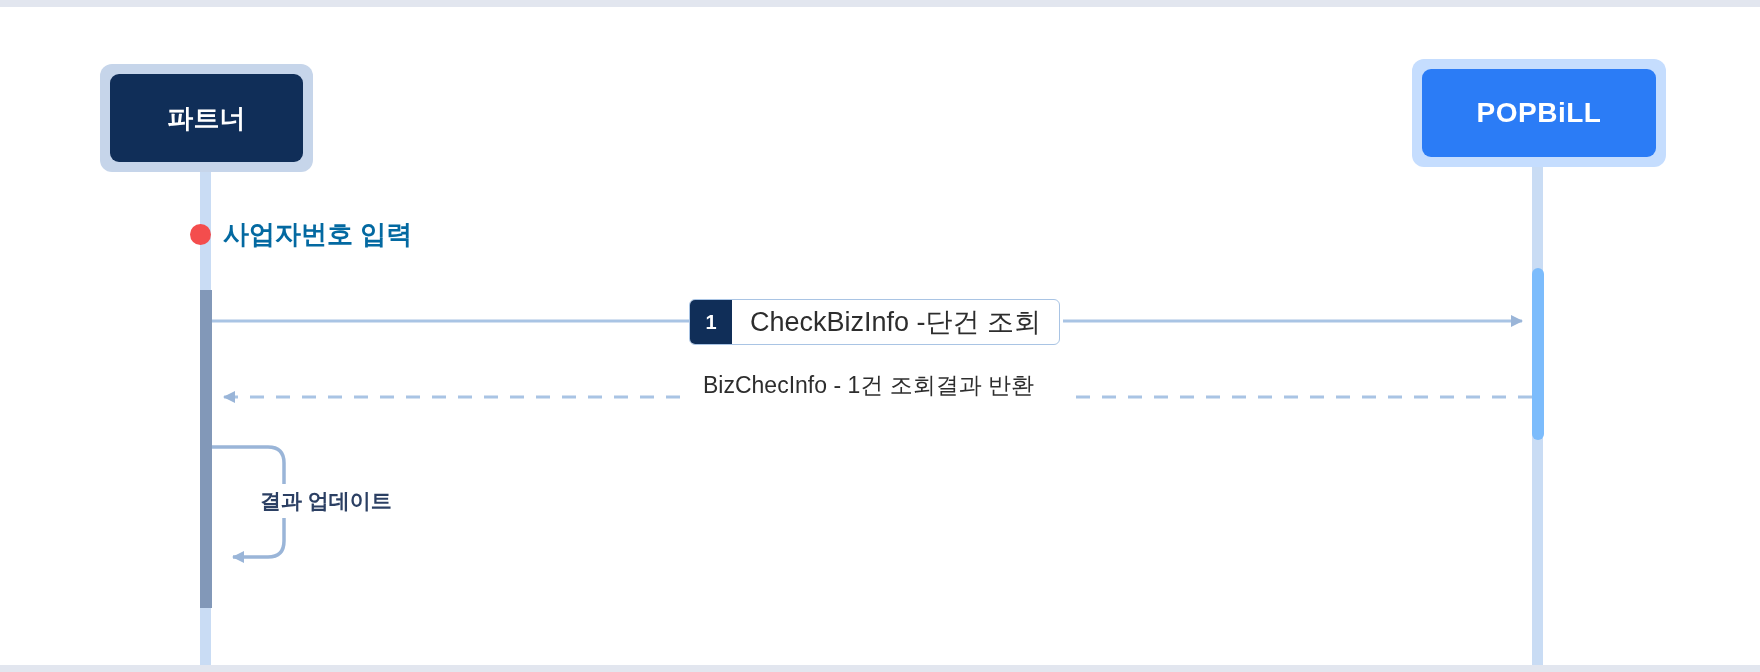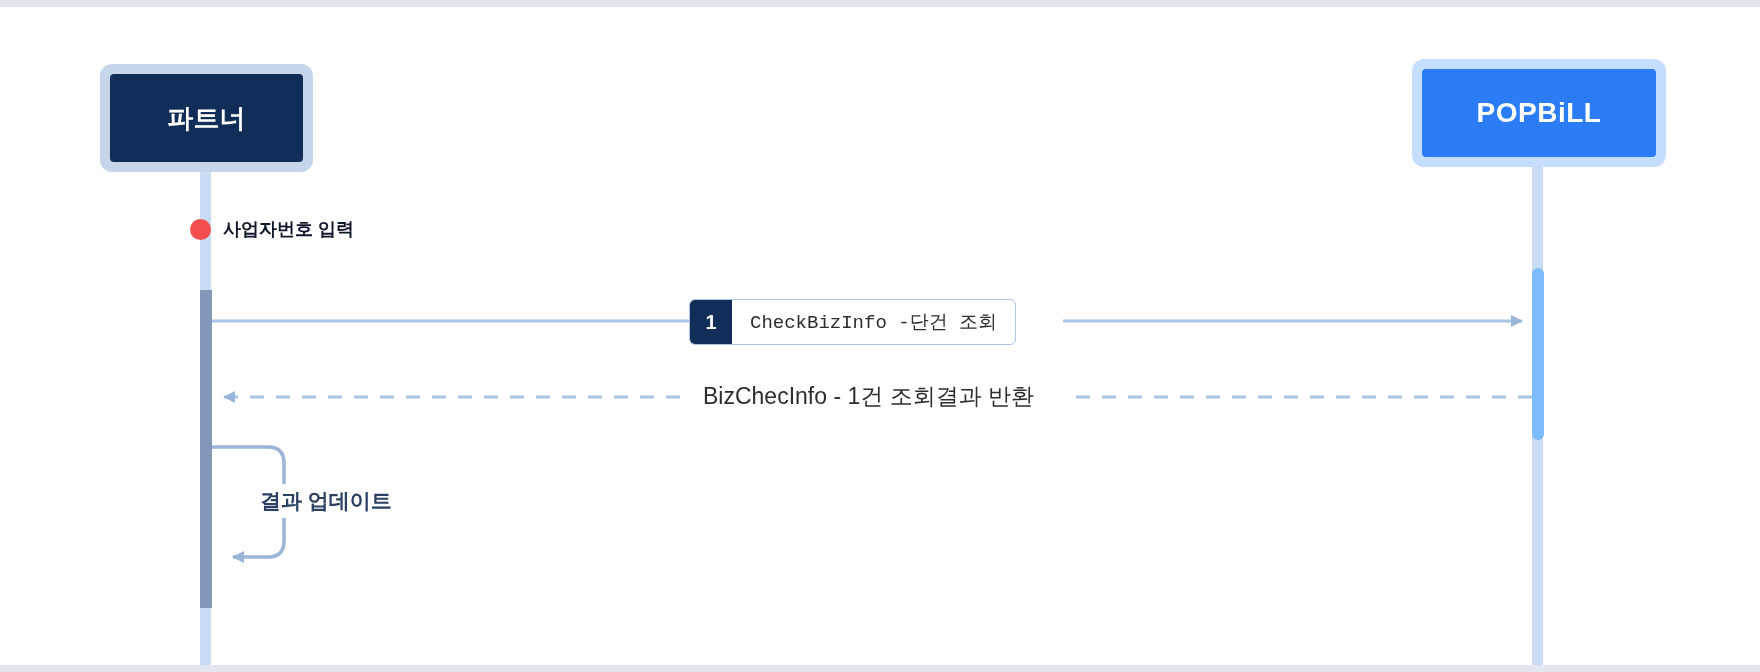--- a/index.html
+++ b/index.html
@@ -41,21 +41,21 @@
     border-radius: 12px;
     padding: 10px;
     box-sizing: border-box;
     display: flex;
     align-items: center;
     justify-content: center;
   }
   .participant .inner {
     width: 100%;
     height: 100%;
-    border-radius: 4px;
+    border-radius: 9px;
     display: flex;
     align-items: center;
     justify-content: center;
     color: #ffffff;
     letter-spacing: 0.2px;
     white-space: nowrap;
   }
 
   .participant.partner {
     left: 100px;
@@ -114,23 +114,23 @@
     gap: 12px;
   }
   .start-marker .dot {
     width: 21px;
     height: 21px;
     border-radius: 50%;
     background: #f44d4d;
     flex: none;
   }
   .start-marker .txt {
-    font-size: 18px;
-    font-weight: 700;
-    color: #0f172a;
+    font-size: 26px;
+    font-weight: 700;
+    color: #0369a1;
     white-space: nowrap;
   }
 
   
   #wires {
     position: absolute;
     left: 0;
     top: 0;
     width: 1760px;
     height: 672px;
@@ -158,31 +158,30 @@
     display: flex;
     align-items: center;
     justify-content: center;
     width: 42px;
     flex: none;
   }
   .msg-label-box .caption {
     display: flex;
     align-items: center;
     padding: 0 18px;
-    font-size: 19px;
+    font-size: 27px;
     color: #2d2d2d;
     white-space: nowrap;
-    font-family: Liberation Mono, monospace;
   }
 
   
   .msg-label-plain {
     position: absolute;
     left: 689px;
-    top: 371px;
+    top: 360px;
     height: 36px;
     padding: 0 14px;
     background: #ffffff;
     display: flex;
     align-items: center;
     font-size: 23px;
     color: #2d2d2d;
     white-space: nowrap;
   }
 

